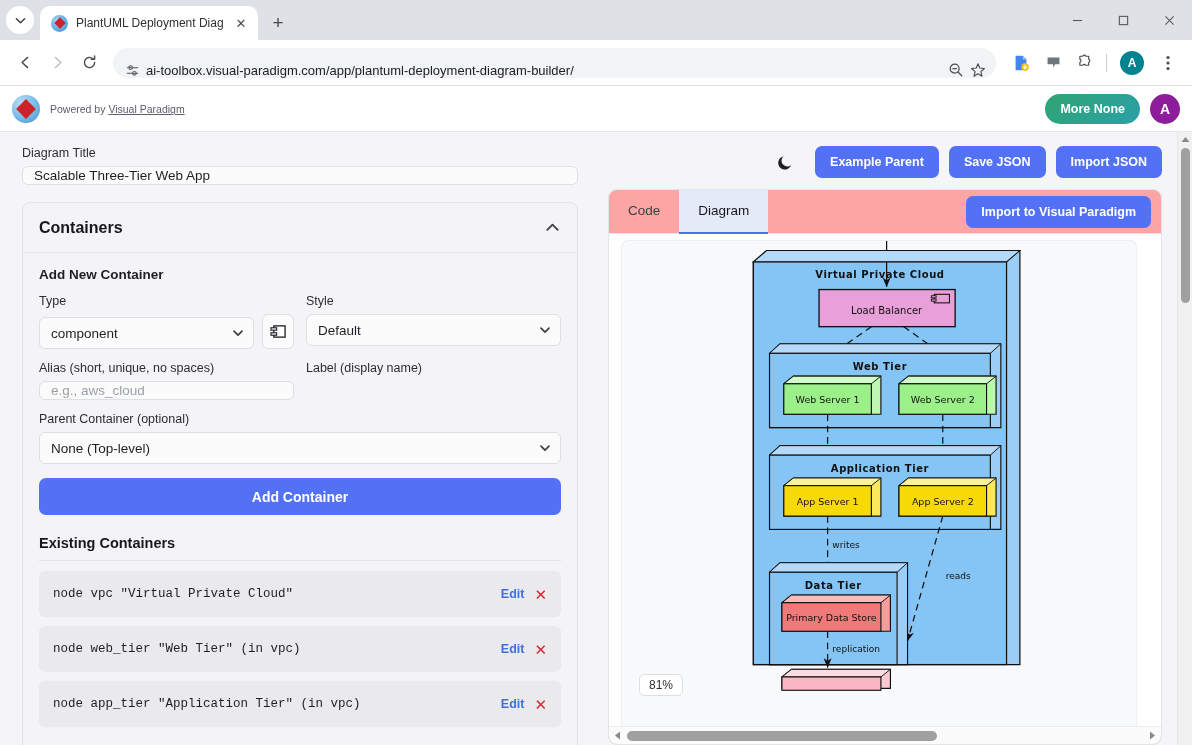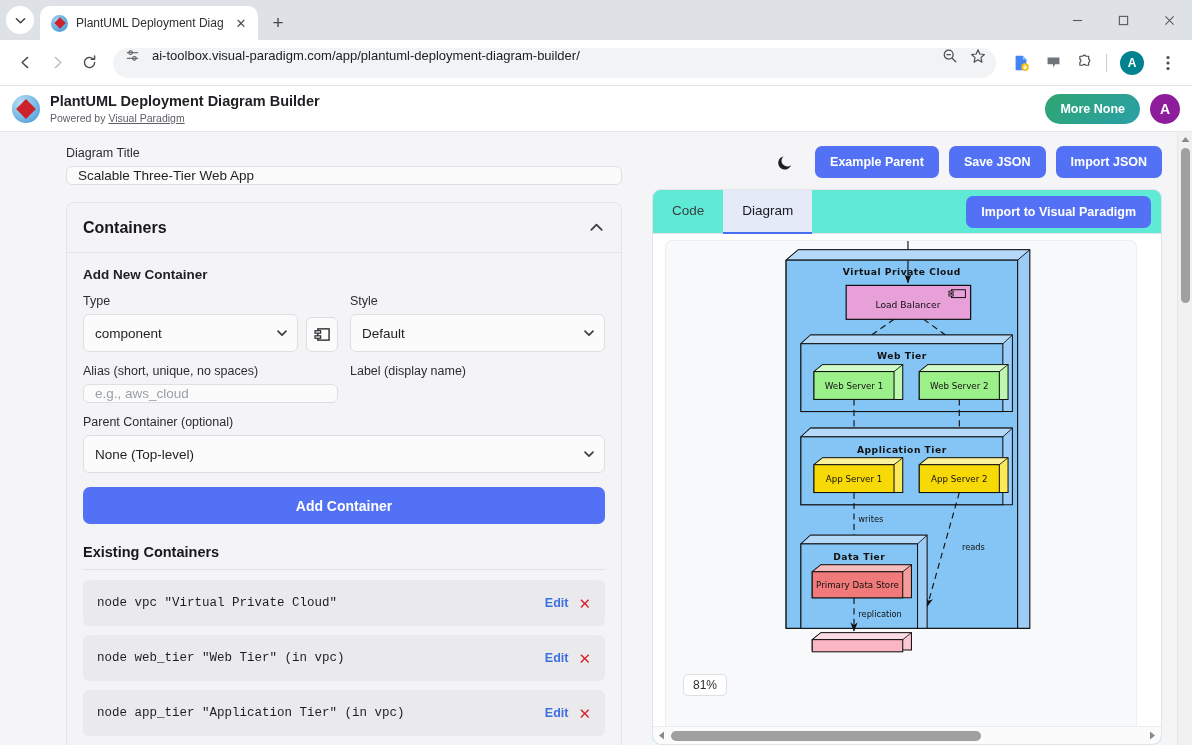--- a/index.html
+++ b/index.html
@@ -69,22 +69,22 @@
     border-bottom: 1px solid #dfe1e5;
   }
   .nav-btn {
     width: 30px; height: 30px; display: flex; align-items: center;
     justify-content: center; border-radius: 50%; cursor: pointer;
     color: #4a4d50;
   }
   .nav-btn.disabled { color: #bdc1c6; }
   .omnibox {
     flex: 1; height: 30px; background: #f1f3f4; border-radius: 15px;
-    display: flex; align-items: flex-start; padding: 0 10px 0 12px;
-    gap: 12px; margin: 0 7px; cursor: text;
+    display: flex; align-items: flex-end; padding: 0 10px 0 12px;
+    gap: 6px; margin: 0 7px; cursor: text;
   }
   .omnibox-url {
     flex: 1; font-size: 13px; color: #202124; white-space: nowrap;
     overflow: hidden;
   }
   .omnibox-icon { display: flex; align-items: center; cursor: pointer; }
   .tool-icon {
     width: 28px; height: 28px; display: flex; align-items: center;
     justify-content: center; border-radius: 50%; cursor: pointer;
     margin-left: 2px;
@@ -123,21 +123,21 @@
   }
   .app-avatar {
     width: 30px; height: 30px; border-radius: 50%; background: #8e1d9b;
     color: #ffffff; font-size: 14px; font-weight: bold;
     display: flex; align-items: center; justify-content: center; cursor: pointer;
   }
 
   
   .page {
     height: calc(745px - 40px - 46px - 46px);
-    background: #f5f5f7; display: flex; position: relative; padding-left: 44px;
+    background: #f5f5f7; display: flex; position: relative;
   }
   .scroll-track {
     position: absolute; right: 0; top: 0; width: 15px; height: 100%;
     background: #f1f1f1; border-left: 1px solid #e6e6e6;
   }
   .scroll-arrow {
     height: 15px; display: flex; align-items: center;
     justify-content: center; color: #8a8a8a; font-size: 8px; cursor: pointer;
   }
   .scroll-thumb {
@@ -170,21 +170,21 @@
   .chev { color: #3c3f44; display: flex; }
   .card-body { padding: 14px 16px 16px 16px; }
   .section-title {
     font-size: 13.5px; font-weight: bold; color: #1d1f22; margin-bottom: 12px;
   }
   .row2 { display: flex; gap: 12px; margin-bottom: 12px; }
   .col { flex: 1; min-width: 0; }
   .col-with-btn { display: flex; gap: 8px; align-items: flex-end; }
   .select-wrap { position: relative; flex: 1; }
   .select {
-    width: 100%; height: 38px; border: 1px solid #dcdfe3; border-radius: 6px;
+    width: 100%; height: 32px; border: 1px solid #dcdfe3; border-radius: 6px;
     background: #fbfbfc; padding: 0 28px 0 11px; font-size: 13.5px;
     color: #1d1f22; font-family: "Liberation Sans", sans-serif;
     appearance: none; -webkit-appearance: none; outline: none; cursor: pointer;
   }
   .select-arrow {
     position: absolute; right: 10px; top: 50%; transform: translateY(-50%);
     pointer-events: none; color: #3c3f44; display: flex;
   }
   .icon-btn {
     width: 32px; height: 35px; border: 1px solid #dcdfe3; border-radius: 6px;
@@ -228,21 +228,21 @@
   .theme-toggle {
     width: 28px; height: 28px; display: flex; align-items: center;
     justify-content: center; cursor: pointer; margin-right: 6px;
   }
   .blue-btn {
     background: #5271f5; color: #ffffff; font-size: 12.5px; font-weight: bold;
     border: none; border-radius: 7px; padding: 9px 15px; cursor: pointer;
     font-family: "Liberation Sans", sans-serif; white-space: nowrap;
   }
   .panel {
-    flex: 1; background: #5eead4; border: 1px solid #e2e4e8;
+    flex: 1; background: #fca5a5; border: 1px solid #e2e4e8;
     border-radius: 9px; display: flex; flex-direction: column;
     overflow: hidden; min-height: 0;
   }
   .tabs-bar {
     display: flex; align-items: center; height: 44px;
     border-bottom: 1px solid #e4e6ea; padding-right: 10px; flex: 0 0 44px;
   }
   .tab-item {
     height: 44px; padding: 0 19px; display: flex; align-items: center;
     font-size: 13.5px; color: #3c3f44; cursor: pointer;
@@ -382,21 +382,20 @@
         <circle cx="2" cy="2.5" r="1.6" fill="#4a4d50"></circle>
         <circle cx="2" cy="8" r="1.6" fill="#4a4d50"></circle>
         <circle cx="2" cy="13.5" r="1.6" fill="#4a4d50"></circle>
       </svg>
   </div>
 </div>
 
 <div class="app-header">
   <span class="app-logo"></span>
   <div class="app-titles">
-    <div class="app-title">PlantUML Deployment Diagram Builder</div>
     <div class="app-subtitle">
       <span>Powered by </span><a href="#">Visual Paradigm</a>
     </div>
   </div>
   <button class="more-apps-btn">More None</button>
   <div class="app-avatar">A</div>
 </div>
 
 <div class="page">
 

